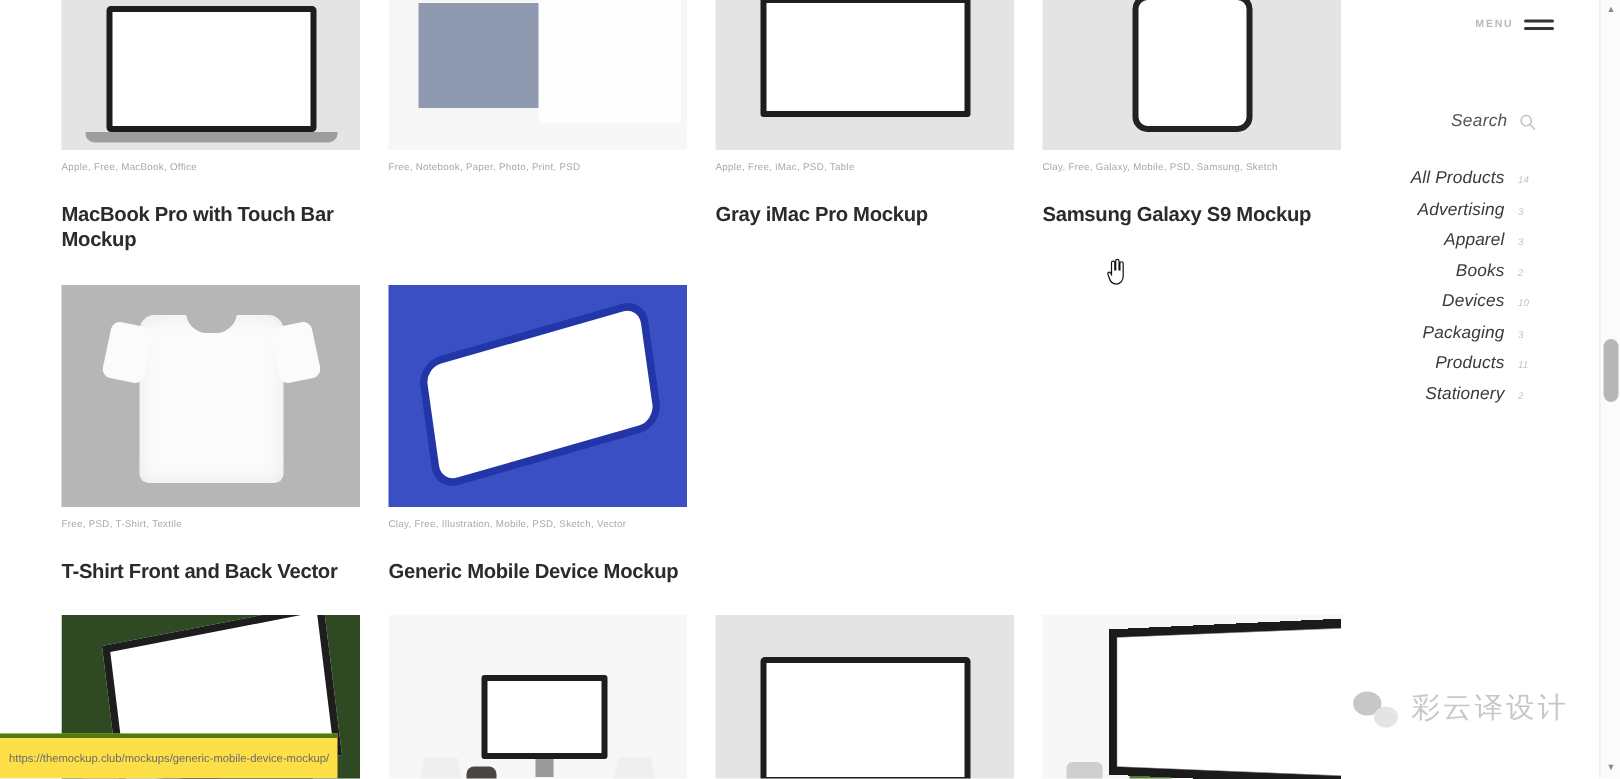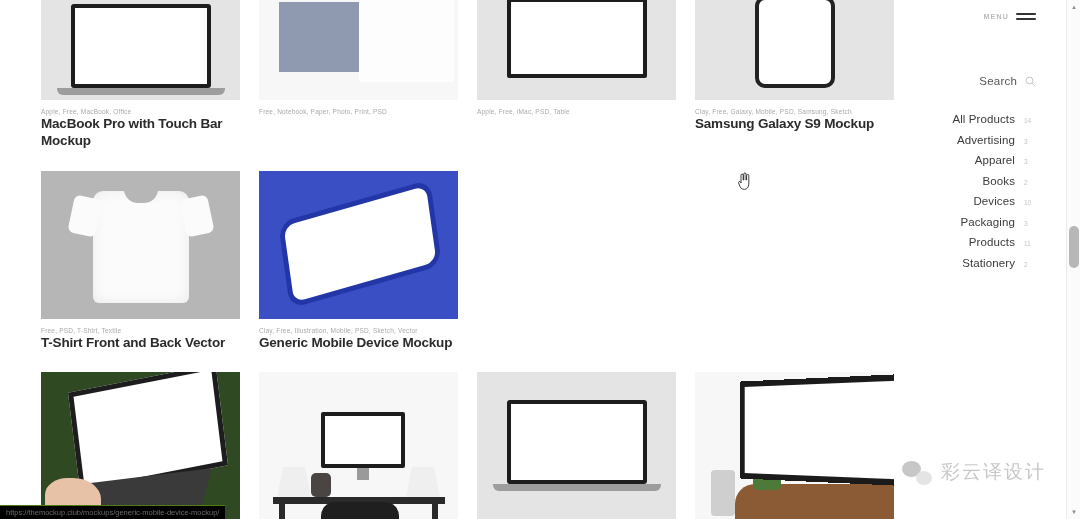--- a/index.html
+++ b/index.html
@@ -32,25 +32,25 @@
   .thumb {
     width: 199px; height: 148px; background: #eee;
     position: relative; overflow: hidden;
   }
   .tags {
     font-size: 6.5px; color: #a9a9a9; margin-top: 8px;
     letter-spacing: .2px; white-space: nowrap;
   }
   .title {
     font-size: 13.5px; color: #2b2b2b; font-weight: 700;
-    margin-top: 0; line-height: 1.28; letter-spacing: -.2px;
-  }
-
-  
-  .sidebar { position: absolute; right: 44px; top: 75px; width: 120px; text-align: right; }
+    margin-top: 19px; line-height: 1.28; letter-spacing: -.2px;
+  }
+
+  
+  .sidebar { position: absolute; right: 56px; top: 75px; width: 120px; text-align: right; font-style: italic; }
   .search-row {
     display: flex; justify-content: flex-end; align-items: center; gap: 8px;
     margin-bottom: 26px;
   }
   .search-label { font-size: 11.5px; color: #555; letter-spacing: .2px; }
   .search-ic { width: 11px; height: 11px; opacity: .45; }
   .cat {
     display: flex; justify-content: flex-end; align-items: baseline; gap: 9px;
     margin-bottom: 8.5px;
   }
@@ -65,22 +65,22 @@
   .sb-arrow { position: absolute; left: 0; width: 14px; height: 14px;
     display:flex; align-items:center; justify-content:center; font-size:6px; color:#8a8a8a; }
   .sb-up { top: 0; } .sb-down { bottom: 0; }
   .sb-thumb {
     position: absolute; left: 2px; top: 226px; width: 10px; height: 42px;
     background: #b7b7b7; border-radius: 5px;
   }
 
   
   .statusbar {
-    position: absolute; left: 0; bottom: 0; height: 14px;
-    background: #000000; border-top: 1px solid #4d7c0f;
+    position: absolute; left: 0; bottom: 0; height: 30px;
+    background: #fde047; border-top: 3px solid #4d7c0f;
     padding: 0 6px; display: flex; align-items: center;
     font-size: 7.5px; color: #6b6b6b; max-width: 240px;
     white-space: nowrap; overflow: hidden;
   }
 
   
   .watermark {
     position: absolute; right: 34px; bottom: 34px;
     display: flex; align-items: center; gap: 9px; opacity: .55;
   }
@@ -179,20 +179,21 @@
           <div style="position:absolute;left:20px;top:50px;width:90px;height:70px;background:#8f9ab0;"></div>
           <div style="position:absolute;left:100px;top:40px;width:95px;height:90px;background:#fdfdfd;"></div>
         </div>
         <div class="tags">Free, Notebook, Paper, Photo, Print, PSD</div>
       </div>
       <div class="card">
         <div class="thumb bg-lgrey">
           <div class="screen" style="left:30px;top:46px;width:140px;height:80px;"></div>
         </div>
         <div class="tags">Apple, Free, iMac, PSD, Table</div>
+        <div class="title">Gray iMac Pro Mockup</div>
       </div>
       <div class="card">
         <div class="thumb bg-lgrey">
           <div style="position:absolute;left:60px;top:44px;width:80px;height:92px;background:#fff;border:4px solid #222;border-radius:10px;"></div>
         </div>
         <div class="tags">Clay, Free, Galaxy, Mobile, PSD, Samsung, Sketch</div>
         <div class="title">Samsung Galaxy S9 Mockup</div>
       </div>
     </div>
 

